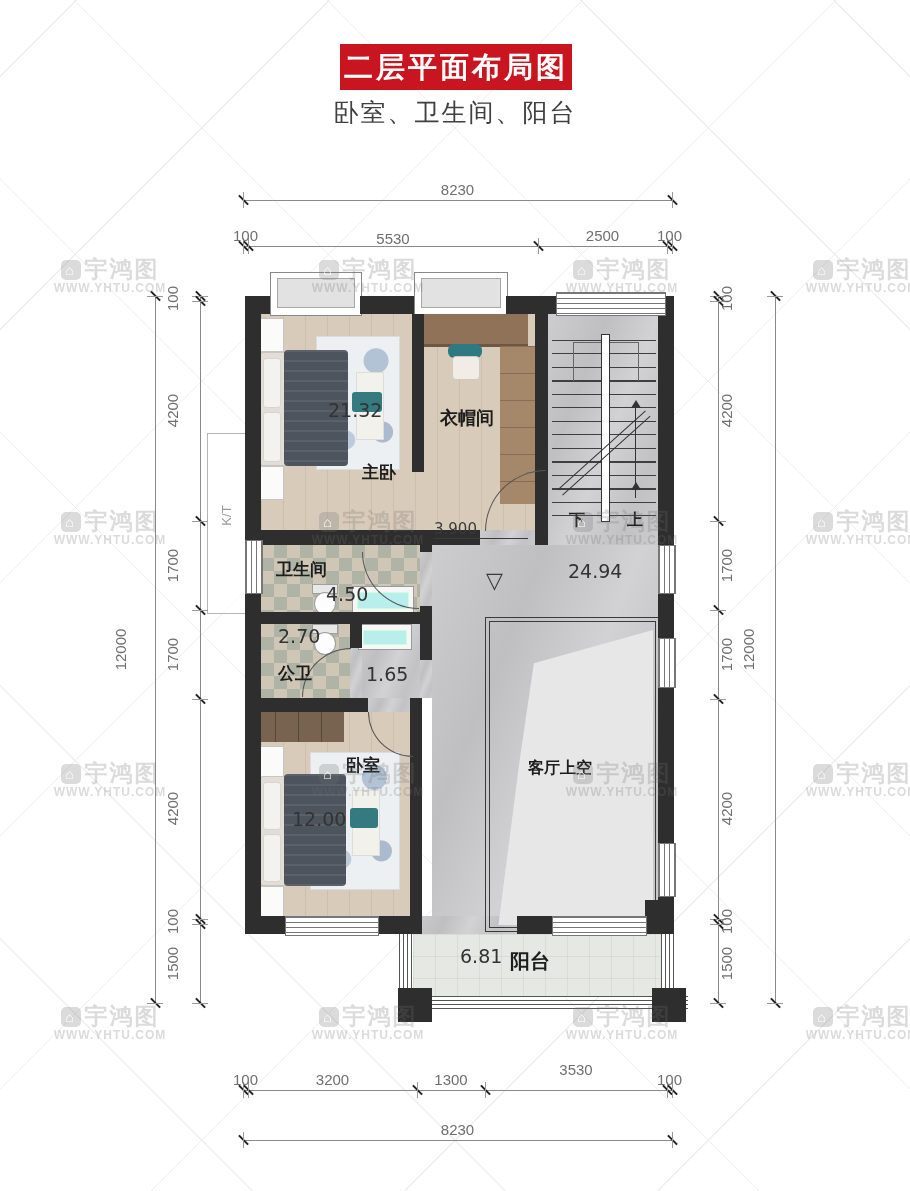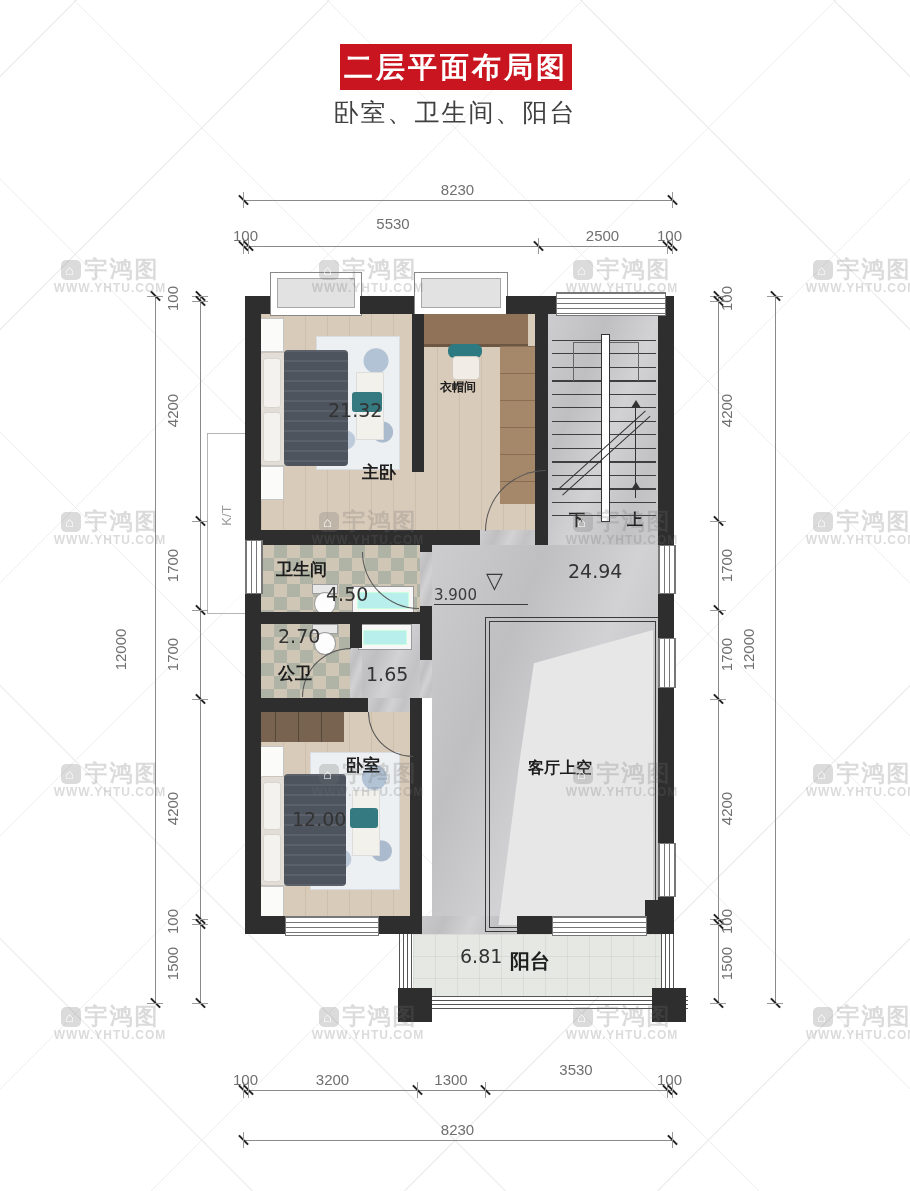--- a/index.html
+++ b/index.html
@@ -193,34 +193,34 @@
   <div class="rail-v" style="left:661px;top:934px;width:14px;height:62px"></div>
   <div class="rail-h" style="left:399px;top:996px;width:289px;height:13px"></div>
   <div class="col" style="left:398px;top:988px;width:34px;height:34px"></div>
   <div class="col" style="left:652px;top:988px;width:34px;height:34px"></div>
 
   <div class="abs" style="left:207px;top:433px;width:38px;height:179px;border:1px solid #b5b5b5;background:rgba(255,255,255,.6);z-index:1"></div>
   <div class="abs" style="left:211px;top:508px;width:30px;color:#9a9a9a;font-size:13px;transform:rotate(-90deg);z-index:2;text-align:center">K/T</div>
 
   <div class="lbl" style="left:362px;top:461px">主卧</div>
   <div class="num" style="left:328px;top:399px">21.32</div>
-  <div class="lbl" style="left:440px;top:379px;font-size:12px">衣帽间</div>
+  <div class="lbl" style="left:440px;top:406px;font-size:18px">衣帽间</div>
   <div class="lbl" style="left:276px;top:558px">卫生间</div>
   <div class="num" style="left:326px;top:583px">4.50</div>
   <div class="num" style="left:278px;top:625px">2.70</div>
   <div class="lbl" style="left:278px;top:662px">公卫</div>
   <div class="num" style="left:366px;top:663px">1.65</div>
   <div class="lbl" style="left:346px;top:754px">卧室</div>
   <div class="num" style="left:292px;top:808px">12.00</div>
   <div class="lbl" style="left:528px;top:758px;font-size:16px">客厅上空</div>
   <div class="num" style="left:568px;top:560px">24.94</div>
   <div class="num" style="left:460px;top:945px">6.81</div>
   <div class="lbl" style="left:510px;top:948px;font-size:20px">阳台</div>
 
-  <div class="abs" style="left:434px;top:586px;width:94px;border-bottom:1px solid #3a3a3a;z-index:4">
+  <div class="abs" style="left:434px;top:520px;width:94px;border-bottom:1px solid #3a3a3a;z-index:4">
     <span style="color:#3a3a3a;font-size:15px;font-family:'DejaVu Sans',sans-serif">3.900</span>
   </div>
   <div class="abs" style="left:486px;top:570px;color:#3a3a3a;font-size:22px;line-height:22px;z-index:4">▽</div>
 
   <div id="dims">
       <div class="dim-line" style="left:243px;top:200px;width:429px;height:1px"></div>
       <div class="dim-tick" style="left:237px;top:199px"></div>
       <div class="dim-stub" style="left:243px;top:192px;width:1px;height:16px"></div>
       <div class="dim-tick" style="left:666px;top:199px"></div>
       <div class="dim-stub" style="left:672px;top:192px;width:1px;height:16px"></div>
@@ -230,21 +230,21 @@
       <div class="dim-stub" style="left:243px;top:238px;width:1px;height:16px"></div>
       <div class="dim-tick" style="left:242px;top:245px"></div>
       <div class="dim-stub" style="left:248px;top:238px;width:1px;height:16px"></div>
       <div class="dim-tick" style="left:532px;top:245px"></div>
       <div class="dim-stub" style="left:538px;top:238px;width:1px;height:16px"></div>
       <div class="dim-tick" style="left:661px;top:245px"></div>
       <div class="dim-stub" style="left:667px;top:238px;width:1px;height:16px"></div>
       <div class="dim-tick" style="left:666px;top:245px"></div>
       <div class="dim-stub" style="left:672px;top:238px;width:1px;height:16px"></div>
       <div class="dim-label" style="left:205.5px;top:227px">100</div>
-      <div class="dim-label" style="left:353px;top:215px">5530</div>
+      <div class="dim-label" style="left:353px;top:230px">5530</div>
       <div class="dim-label" style="left:562.5px;top:227px">2500</div>
       <div class="dim-label" style="left:629.5px;top:227px">100</div>
       <div class="dim-line" style="left:243px;top:1090px;width:429px;height:1px"></div>
       <div class="dim-tick" style="left:237px;top:1089px"></div>
       <div class="dim-stub" style="left:243px;top:1082px;width:1px;height:16px"></div>
       <div class="dim-tick" style="left:242px;top:1089px"></div>
       <div class="dim-stub" style="left:248px;top:1082px;width:1px;height:16px"></div>
       <div class="dim-tick" style="left:411px;top:1089px"></div>
       <div class="dim-stub" style="left:417px;top:1082px;width:1px;height:16px"></div>
       <div class="dim-tick" style="left:479px;top:1089px"></div>

